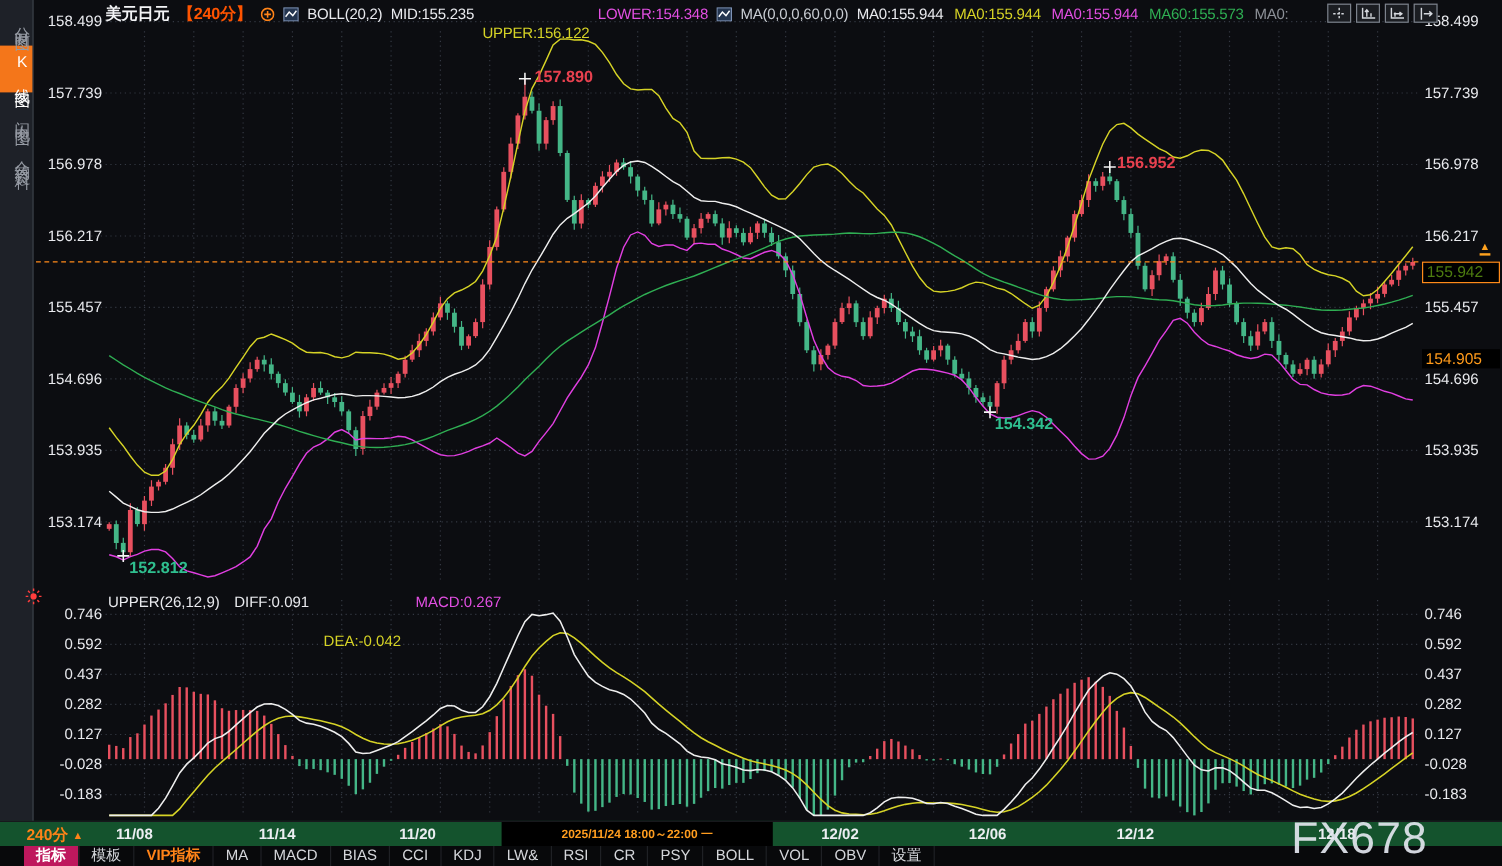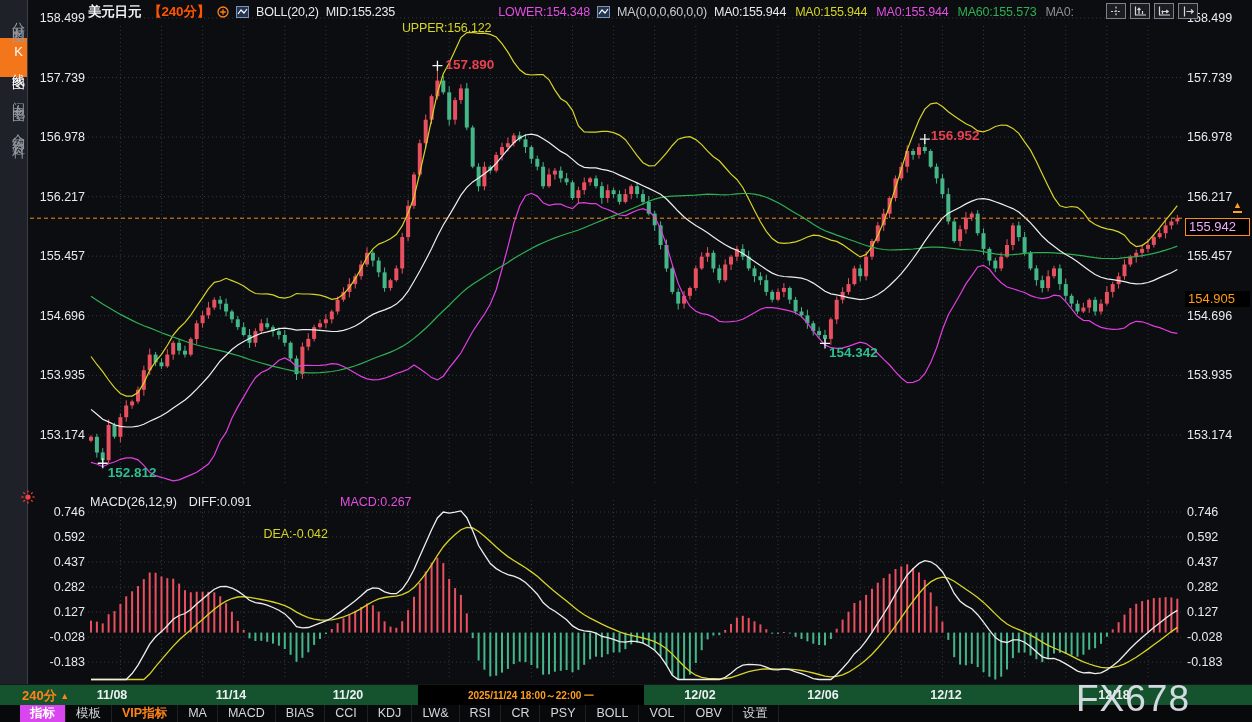--- a/index.html
+++ b/index.html
@@ -22,21 +22,21 @@
   .c-white{color:#e9eaee;} .c-yellow{color:#d6d326;margin-top:32px;} .c-magenta{color:#e24fe2;} .c-lgray{color:#c8ccd2;}
   #header-icons{position:absolute;left:1106px;top:3px;display:flex;gap:4px;z-index:3;}
   .hicon{width:18px;height:14px;background:#1b1d22;border:1px solid #7c828c;display:flex;
          align-items:center;justify-content:center;cursor:pointer;}
   
   .ax-label{position:absolute;font-size:12.5px;color:#e9eaee;z-index:2;line-height:16px;}
   .ax-left{left:24px;width:61px;text-align:right;}
   .ax-right{left:1187px;width:62px;text-align:left;}
   
   #tag-current{position:absolute;left:1185px;top:218px;width:60px;height:16px;background:#000;
-               border:1px solid #ff8a1a;color:#f0abfc;font-size:13px;line-height:16px;
+               border:1px solid #ff8a1a;color:#4d7c0f;font-size:13px;line-height:16px;
                padding-left:3px;z-index:3;}
   #tag-arrow{position:absolute;left:1233px;top:201px;color:#ffa21f;font-size:9px;line-height:9px;
              border-bottom:2px solid #ffa21f;padding-bottom:1px;z-index:3;}
   #tag-secondary{position:absolute;left:1185px;top:291px;width:62px;height:16px;background:#000;
                  color:#ff9a1a;font-size:13px;line-height:16px;padding-left:3px;z-index:3;}
   
   #macd-header{position:absolute;left:90px;top:495px;display:flex;gap:12px;font-size:12.5px;
                z-index:3;white-space:nowrap;}
   
   #date-row{position:absolute;left:0;top:684px;width:1252px;height:21px;background:#14532d;
@@ -45,21 +45,21 @@
               font-weight:bold;font-size:13px;cursor:pointer;}
   #period-btn .arr{font-size:9px;vertical-align:1px;}
   .date-label{position:absolute;top:0;height:21px;line-height:21px;transform:translateX(-50%);
               color:#eceef2;font-weight:bold;font-size:12.5px;}
   #date-highlight{position:absolute;left:418px;top:0;width:226px;height:21px;line-height:21px;
                   background:#000;color:#ff9d1f;font-weight:600;font-size:10px;text-align:center;}
   #toolbar-row{position:absolute;left:0;top:705px;width:1252px;height:17px;background:#08090b;
                display:flex;align-items:stretch;padding-left:20px;z-index:4;box-sizing:border-box;}
   .tb-tab{font-size:12.5px;line-height:17px;padding:0 10px;color:#d4d6da;cursor:pointer;
           border-right:1px solid #1f2125;white-space:nowrap;}
-  .tb-tab.active{background:#d946ef;color:#fff;font-weight:bold;}
+  .tb-tab.active{background:#be185d;color:#fff;font-weight:bold;}
   .tb-tab.vip{color:#ff8318;font-weight:bold;}
   
   #watermark{position:absolute;left:1076px;top:678px;font-size:37px;color:#e3e7ef;opacity:0.92;
              z-index:9;letter-spacing:1px;}
 </style>
 </head>
 <body>
 
 <svg id="chart-svg" width="1252" height="722">
     <defs>
@@ -831,21 +831,21 @@
     <span class="ax-label ax-right" style="top: 604.085px;">0.127</span>
     <span class="ax-label ax-right" style="top: 629.147px;">-0.028</span>
     <span class="ax-label ax-right" style="top: 654.208px;">-0.183</span>
   </div>
 
 <div id="tag-current" style="top: 218px;">155.942</div>
 <div id="tag-arrow" style="top: 201px;">▲</div>
 <div id="tag-secondary" style="top: 291px;">154.905</div>
 
 <div id="macd-header">
-  <span class="c-white">MACD(26,12,9)</span>
+  <span class="c-white">UPPER(26,12,9)</span>
   <span class="c-white">DIFF:0.091</span>
   <span class="c-yellow">DEA:-0.042</span>
   <span class="c-magenta">MACD:0.267</span>
 </div>
 
 <div id="date-row">
   <span id="period-btn"><span>240分</span> <span class="arr">▲</span></span>
   <span id="date-highlight">2025/11/24 18:00～22:00 一</span>
 <span class="date-label" style="left: 112px;">11/08</span>
     <span class="date-label" style="left: 231px;">11/14</span>

